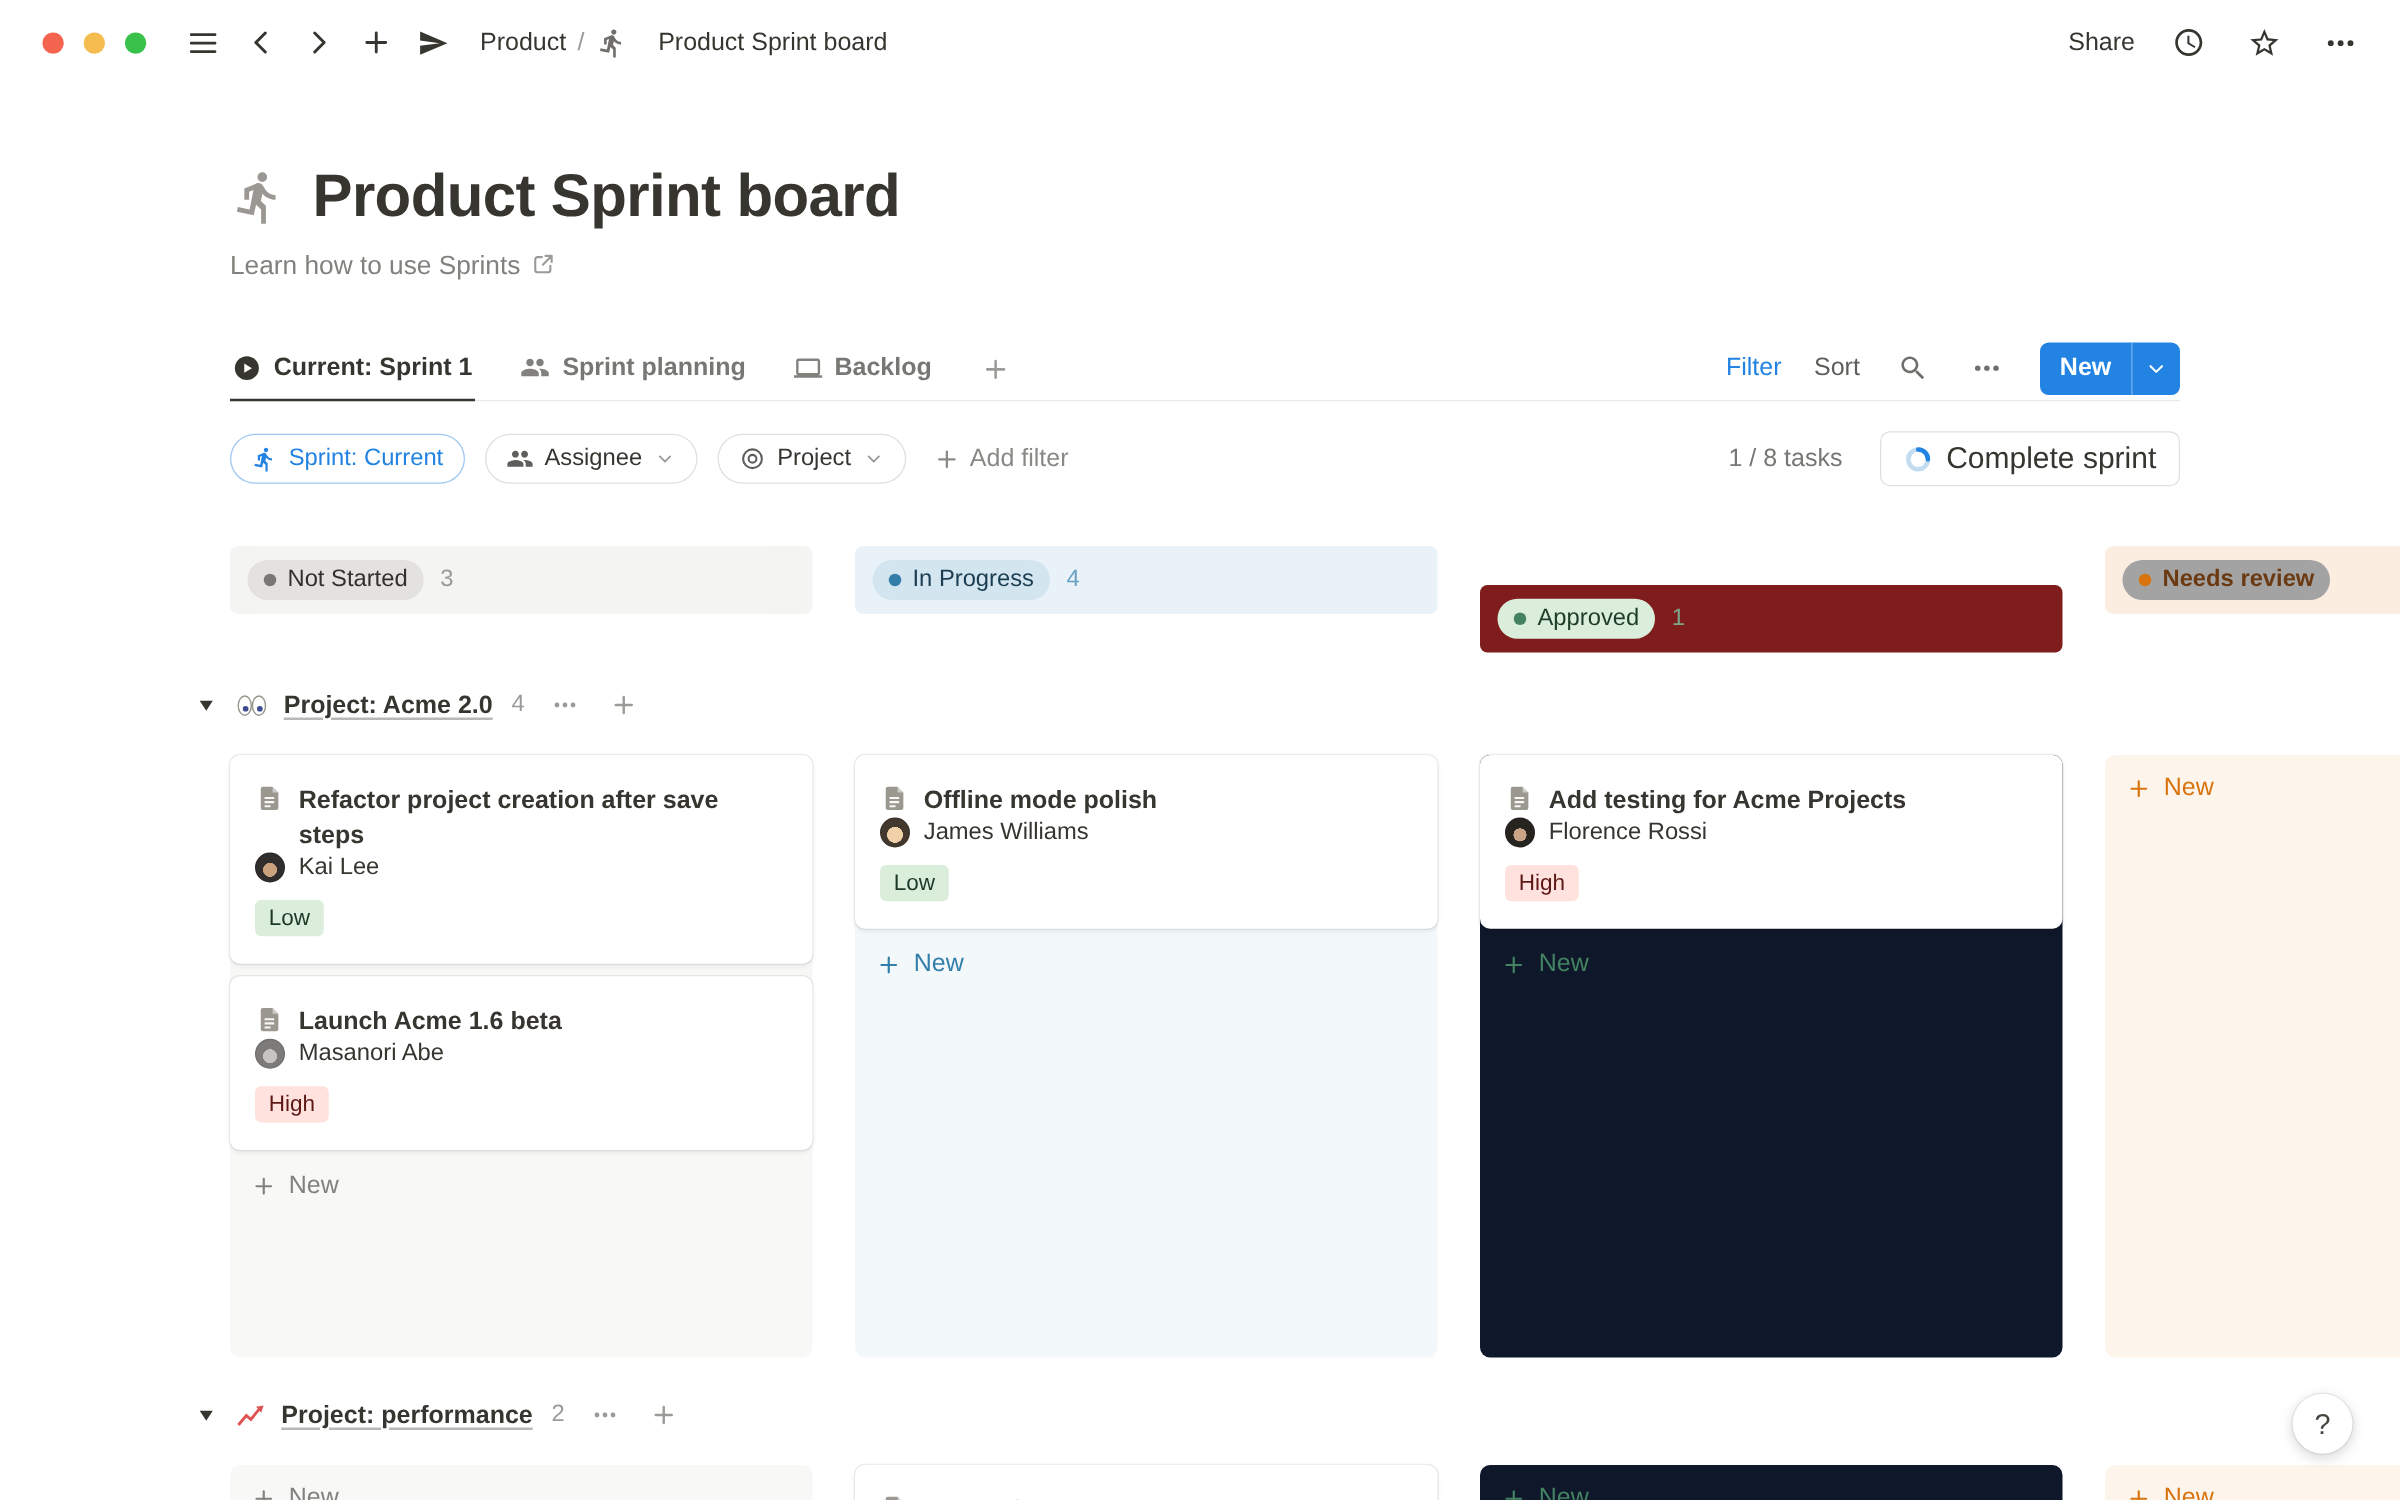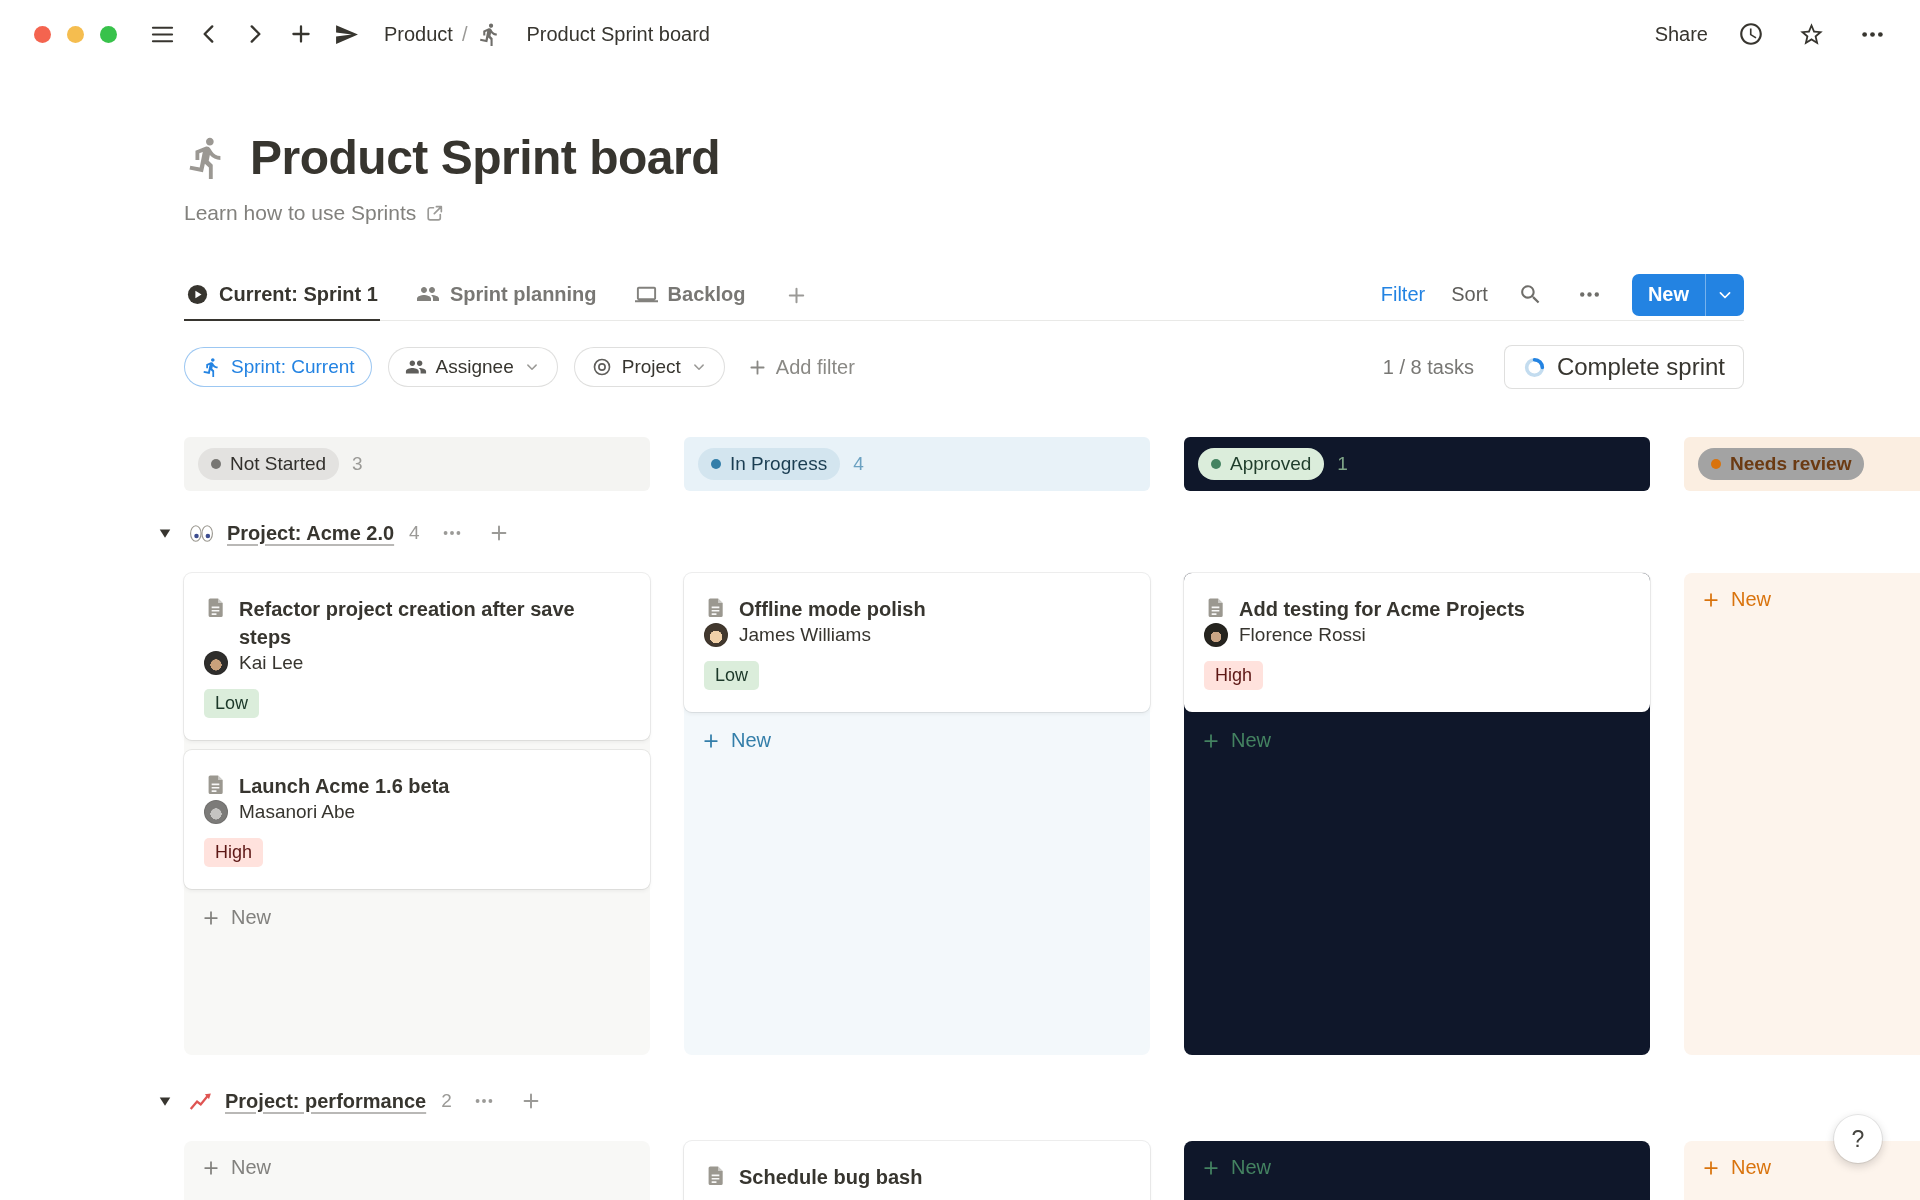--- a/index.html
+++ b/index.html
@@ -19,21 +19,21 @@
   .crumb-sep { color:#9b9a97; }
   .topbar-right { margin-left:auto; display:flex; align-items:center; gap:26px; }
   .share { font-size:20px; color:#37352f; cursor:pointer; }
 
   
   .content { padding-left:184px; }
   .page-header { padding-top:62px; }
   .title-row { display:flex; align-items:center; gap:20px; }
   .page-title { font-size:48px; font-weight:700; letter-spacing:-0.5px; color:#37352f; }
   .page-icon { color:#9b9893; }
-  .learn-row { margin-top:16px; display:flex; align-items:center; gap:8px; color:#82817d; font-size:21px; cursor:pointer; }
+  .learn-row { margin-top:16px; display:flex; gap:8px; color:#82817d; font-size:21px; cursor:pointer; }
 
   
   .tabs-row { margin-top:44px; width:1560px; display:flex; align-items:center; border-bottom:1px solid #e9e9e7; }
   .tabs { display:flex; align-items:flex-end; gap:34px; }
   .tab { display:flex; align-items:center; gap:10px; font-size:20px; font-weight:600; color:#787774; padding:13px 2px; border-bottom:2px solid transparent; margin-bottom:-1px; cursor:pointer; }
   .tab.active { color:#37352f; border-bottom-color:#37352f; }
   .tab-add { color:#9b9a97; padding:13px 2px; margin-left:2px; cursor:pointer; }
   .tabs-controls { margin-left:auto; display:flex; align-items:center; gap:26px; }
   .link-filter { color:#2383e2; font-size:20px; font-weight:500; cursor:pointer; }
   .link-sort { color:#5f5e5b; font-size:20px; cursor:pointer; }
@@ -48,21 +48,21 @@
   .pill-sprint { border-color:rgba(35,131,226,.45); color:#2383e2; font-weight:500; }
   .pill .chev { color:#9b9a97; }
   .add-filter { display:flex; align-items:center; gap:8px; color:#8a8985; font-size:20px; margin-left:6px; cursor:pointer; }
   .task-count { margin-left:auto; color:#787774; font-size:20px; }
   .complete-btn { display:flex; align-items:center; gap:11px; height:44px; padding:0 18px; border:1px solid rgba(55,53,47,.16); border-radius:8px; background:#fff; font-size:24px; font-weight:500; color:#37352f; cursor:pointer; margin-left:14px; }
 
   
   .board { margin-top:48px; margin-left:184px; }
   .col-headers, .lanes { display:flex; gap:34px; width:max-content; }
   .col-header { width:466px; height:54px; border-radius:6px; display:flex; align-items:center; gap:13px; padding:0 14px; }
-  .ch-gray{background:#f4f4f2;} .ch-blue{background:#e8f2f8;} .ch-green{background:#0f172a;} .ch-orange{background:#fbeee1;}
+  .ch-gray{background:#f4f4f2;} .ch-blue{background:#e8f2f8;} .ch-green{background:#7f1d1d;margin-top:31px;} .ch-orange{background:#fbeee1;}
   .status-pill { display:inline-flex; align-items:center; gap:9px; padding:5px 13px; border-radius:999px; font-size:19px; font-weight:500; cursor:pointer; }
   .sp-gray{background:#e3e2e0;color:#32302c;} .sp-blue{background:#d3e5ef;color:#1a3d52;}
   .sp-green{background:#dbeddb;color:#1f3d2b;} .sp-orange{background:#a3a3a3;color:#6b3a12;font-weight:bold;}
   .dot { width:10px; height:10px; border-radius:50%; }
   .dot-gray{background:#787774;} .dot-blue{background:#337ea9;} .dot-green{background:#448361;} .dot-orange{background:#d9730d;}
   .col-count { font-size:19px; }
   .cc-gray{color:#9b9a97;} .cc-blue{color:#6ba1c1;} .cc-green{color:#7fa588;} .cc-orange{color:#cf9b74;}
 
   .group { margin-top:22px; }
   .group + .group { margin-top:26px; }

